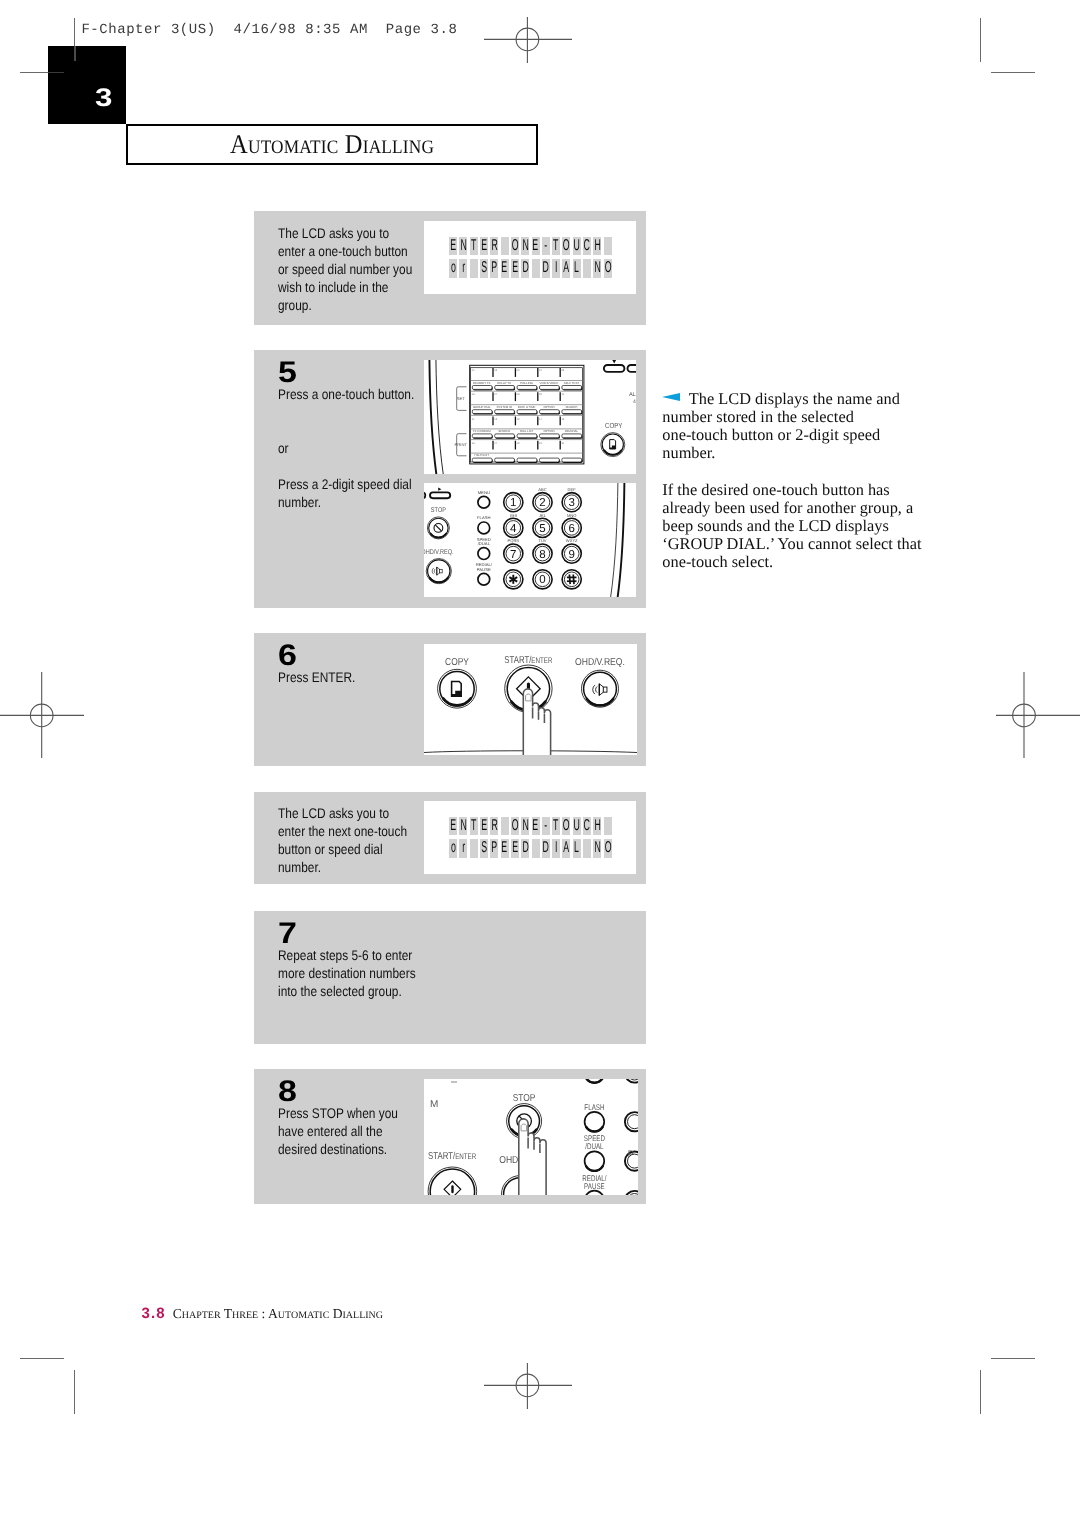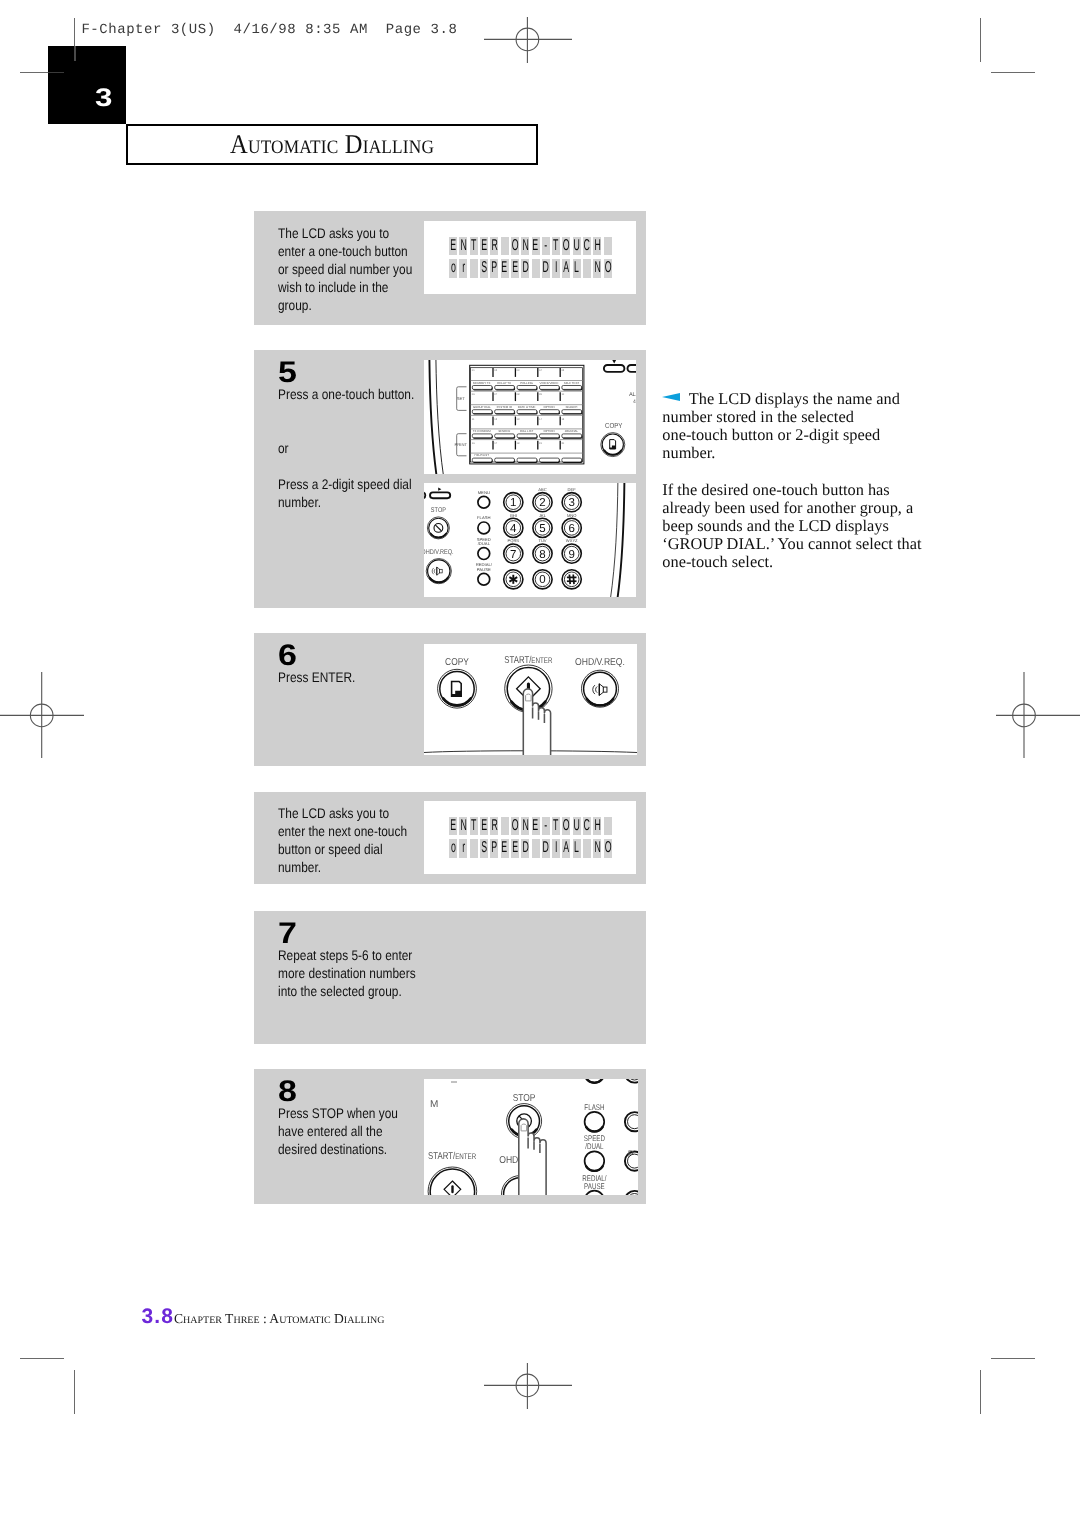--- a/index.html
+++ b/index.html
@@ -48,24 +48,24 @@
   #bodycol{left:662.3px;top:351.1px;width:268px;font-family:"Liberation Serif",serif;
            font-size:16.35px;line-height:18.1px;color:#111;margin-top:39px;}
   #bodycol .note{margin:0 0 18.2px 0;}
   #bodycol .nline{white-space:pre;}
   .bluetri{display:inline-block;width:0;height:0;vertical-align:2.7px;
            border-top:4.2px solid transparent;border-bottom:4.2px solid transparent;
            border-right:18px solid #0c9fdc;margin-right:8.5px;}
 
   
   #footer{left:141.5px;top:1305px;white-space:nowrap;display:flex;align-items:baseline;}
-  #footpage{font-family:"Liberation Sans",sans-serif;font-weight:bold;font-size:21px;
-            color:#6d28d9;letter-spacing:1.1px;}
+  #footpage{font-family:"Liberation Sans",sans-serif;font-weight:bold;font-size:15px;
+            color:#be185d;letter-spacing:1.1px;}
   #foottext{font-family:"Liberation Serif",serif;font-size:13.6px;color:#1a1a1a;
-            letter-spacing:0px;}
+            margin-left:7px;letter-spacing:0px;}
 
   
   .cmark{background:#6a6a6a;position:absolute;}
   .sc{font-variant:small-caps;}
   .art{background:#fff;overflow:hidden;}
   .art svg{display:block;}
   .art text.lbl{font-family:"Liberation Sans",sans-serif;fill:#555;}
 </style>
 </head>
 <body>

